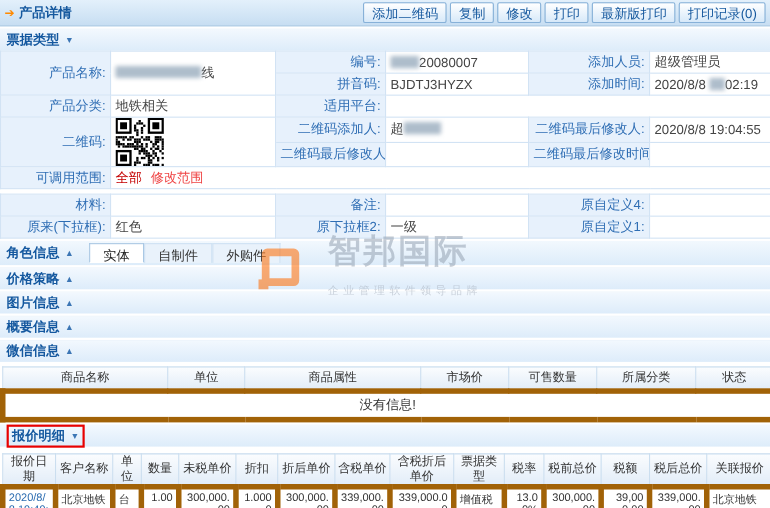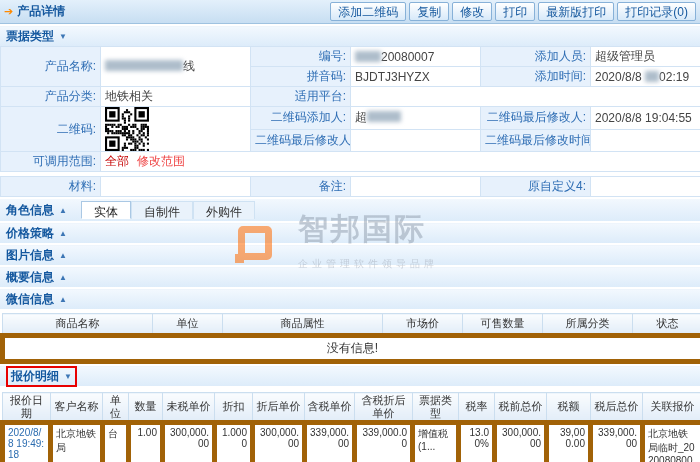--- a/index.html
+++ b/index.html
@@ -291,20 +291,28 @@
       </colgroup>
     <tbody>
         <tr>
       <td class="lbl">材料:</td>
       <td class="val"></td>
       <td class="lbl">备注:</td>
       <td class="val"></td>
       <td class="lbl">原自定义4:</td>
       <td class="val"></td>
     </tr>
+    <tr>
+      <td class="lbl">原来(下拉框):</td>
+      <td class="val">红色</td>
+      <td class="lbl">原下拉框2:</td>
+      <td class="val">一级</td>
+      <td class="lbl">原自定义1:</td>
+      <td class="val"></td>
+    </tr>
   </tbody>
     </table>
 
   <div class="role-row">
     <span class="role-title">角色信息</span>
     <span class="arrow">▲</span>
     <div class="tabs">
       <span class="tab active">实体</span>
       <span class="tab">自制件</span>
       <span class="tab">外购件</span>

